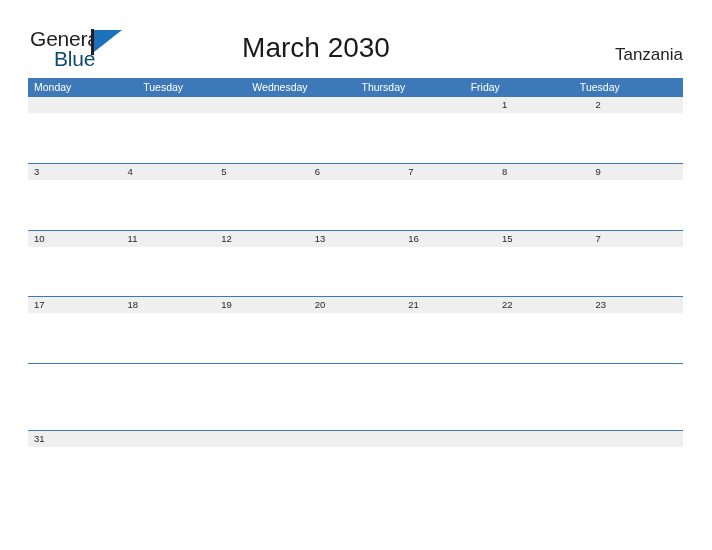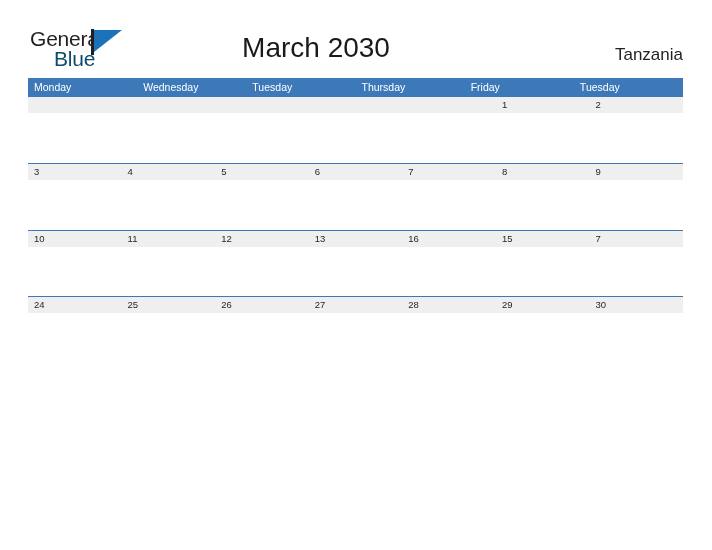--- a/index.html
+++ b/index.html
@@ -171,22 +171,22 @@
   <div class="page-title">March 2030</div>
 
   <div class="locale-label">Tanzania</div>
 
 </div>
 
 <div class="calendar">
 
   <div class="weekday-header">
     <div class="weekday-cell">Monday</div>
+    <div class="weekday-cell">Tuesday</div>
     <div class="weekday-cell">Wednesday</div>
-    <div class="weekday-cell">Tuesday</div>
     <div class="weekday-cell">Thursday</div>
     <div class="weekday-cell">Friday</div>
     <div class="weekday-cell">Tuesday</div>
   </div>
 
   <div class="week-row">
     <div class="daynum-band">
       <div class="day-cell"></div>
       <div class="day-cell"></div>
       <div class="day-cell"></div>
@@ -217,28 +217,43 @@
       <div class="day-cell">11</div>
       <div class="day-cell">12</div>
       <div class="day-cell">13</div>
       <div class="day-cell">16</div>
       <div class="day-cell">15</div>
       <div class="day-cell">7</div>
     </div>
     <div class="week-body"></div>
   </div>
 
-
-  <div class="week-row">
-    <div class="daynum-band">
-      <div class="day-cell">24</div>
-      <div class="day-cell">25</div>
-      <div class="day-cell">26</div>
-      <div class="day-cell">27</div>
-      <div class="day-cell">28</div>
-      <div class="day-cell">29</div>
-      <div class="day-cell">30</div>
-    </div>
-    <div class="week-body"></div>
-  </div>
-
+  <div class="week-row">
+    <div class="daynum-band">
+      <div class="day-cell">17</div>
+      <div class="day-cell">18</div>
+      <div class="day-cell">19</div>
+      <div class="day-cell">20</div>
+      <div class="day-cell">21</div>
+      <div class="day-cell">22</div>
+      <div class="day-cell">23</div>
+    </div>
+    <div class="week-body"></div>
+  </div>
+
+  <div class="week-row">
+    <div class="week-body"></div>
+  </div>
+
+  <div class="week-row">
+    <div class="daynum-band">
+      <div class="day-cell">31</div>
+      <div class="day-cell"></div>
+      <div class="day-cell"></div>
+      <div class="day-cell"></div>
+      <div class="day-cell"></div>
+      <div class="day-cell"></div>
+      <div class="day-cell"></div>
+    </div>
+    <div class="week-body"></div>
+  </div>
 
 </div>
 
 </body></html>

